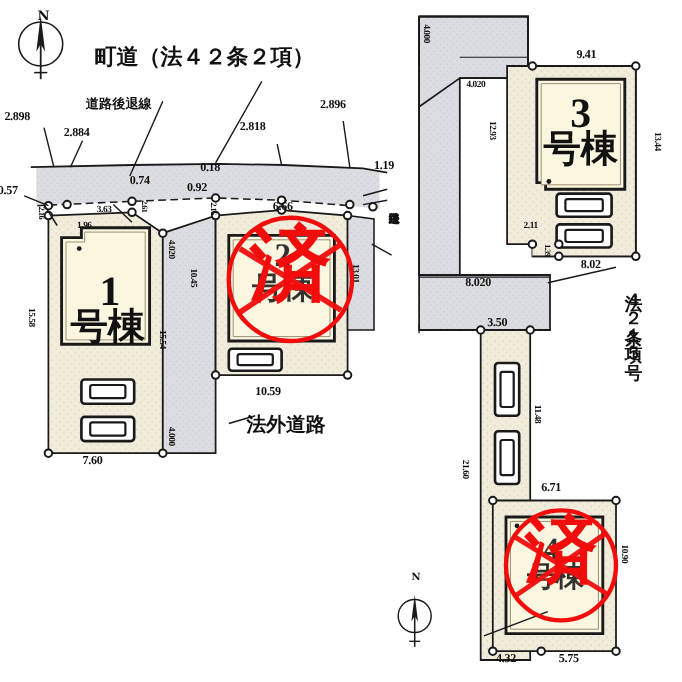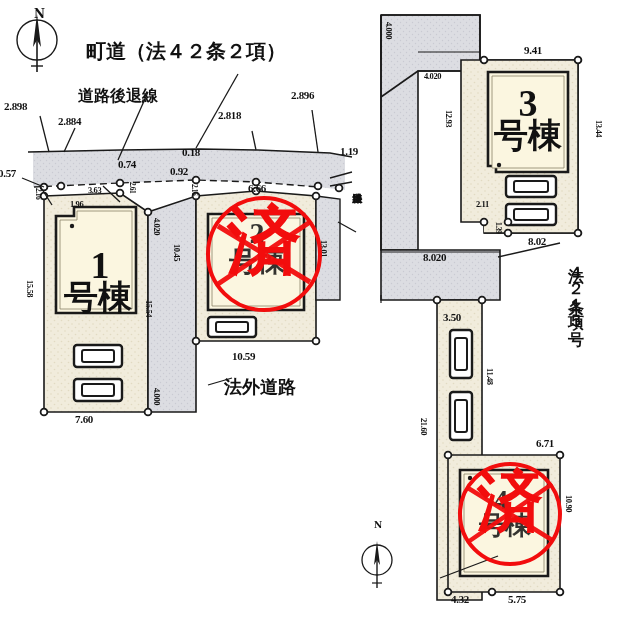--- a/index.html
+++ b/index.html
@@ -7,21 +7,21 @@
        font-family:"Liberation Serif","DejaVu Serif",serif;color:#111;}
   #stage{position:relative;width:620px;height:620px;}
   #stage svg{position:absolute;left:0;top:0;}
   .lbl{position:absolute;white-space:nowrap;font-weight:700;line-height:1;}
   .dim{font-size:11px;letter-spacing:-0.3px;}
   .dim-s{font-size:8.5px;letter-spacing:-0.4px;}
   .dim-xs{font-size:7.5px;letter-spacing:-0.5px;}
   .vert{writing-mode:vertical-rl;text-orientation:mixed;}
   .jp{font-family:"DejaVu Serif","Liberation Serif",serif;font-weight:700;}
   .title{font-size:20px;}
-  .setback{font-size:16px;}
+  .setback{font-size:12px;}
   .houko{font-size:18px;}
   .lawtxt{font-size:16px;}
   .bigno{font-weight:700;text-align:center;line-height:1.0;}
   .stampcircle{position:absolute;border:4px solid #f20d0d;border-radius:50%;}
   .stamptxt{position:absolute;color:#f20d0d;font-weight:700;line-height:0.85;text-align:center;}
 </style>
 </head>
 <body>
 
 <div id="stage">
@@ -266,26 +266,26 @@
 <div class="lbl dim-s" style="left:424px;top:72px;">4.020</div>
 <div class="lbl dim-s vert" style="left:444px;top:110px;">12.93</div>
 
 <div class="lbl dim" style="left:508px;top:45px;margin-left:16px;">9.41</div>
 <div class="lbl dim-s vert" style="left:594px;top:120px;">13.44</div>
 <div class="lbl dim" style="left:528px;top:236px;">8.02</div>
 <div class="lbl dim-s" style="left:476px;top:200px;">2.11</div>
 <div class="lbl dim-xs vert" style="left:494px;top:222px;">1.39</div>
 
 <div class="lbl dim" style="left:423px;top:252px;">8.020</div>
-<div class="lbl dim" style="left:443px;top:312px;text-align:center;">3.50</div>
+<div class="lbl dim" style="left:443px;top:288px;text-align:center;">3.50</div>
 
 <div class="lbl dim-s vert" style="left:419px;top:418px;">21.60</div>
 <div class="lbl dim-s vert" style="left:485px;top:368px;">11.48</div>
 
-<div class="lbl dim" style="left:536px;top:438px;">6.71</div>
+<div class="lbl dim" style="left:492px;top:438px;">6.71</div>
 <div class="lbl dim-s vert" style="left:564px;top:495px;">10.90</div>
 <div class="lbl dim" style="left:451px;top:594px;">4.32</div>
 <div class="lbl dim" style="left:508px;top:594px;">5.75</div>
 
 <div class="lbl bigno" style="left:74px;top:246px;width:52px;font-size:38px;">1</div>
 <div class="lbl bigno jp" style="left:52px;top:280px;width:92px;font-size:34px;">号棟</div>
 
 <div class="lbl bigno" style="left:234px;top:218px;width:46px;font-size:30px;opacity:0.85;">2</div>
 <div class="lbl bigno jp" style="left:214px;top:248px;width:86px;font-size:28px;opacity:0.85;">号棟</div>
 

